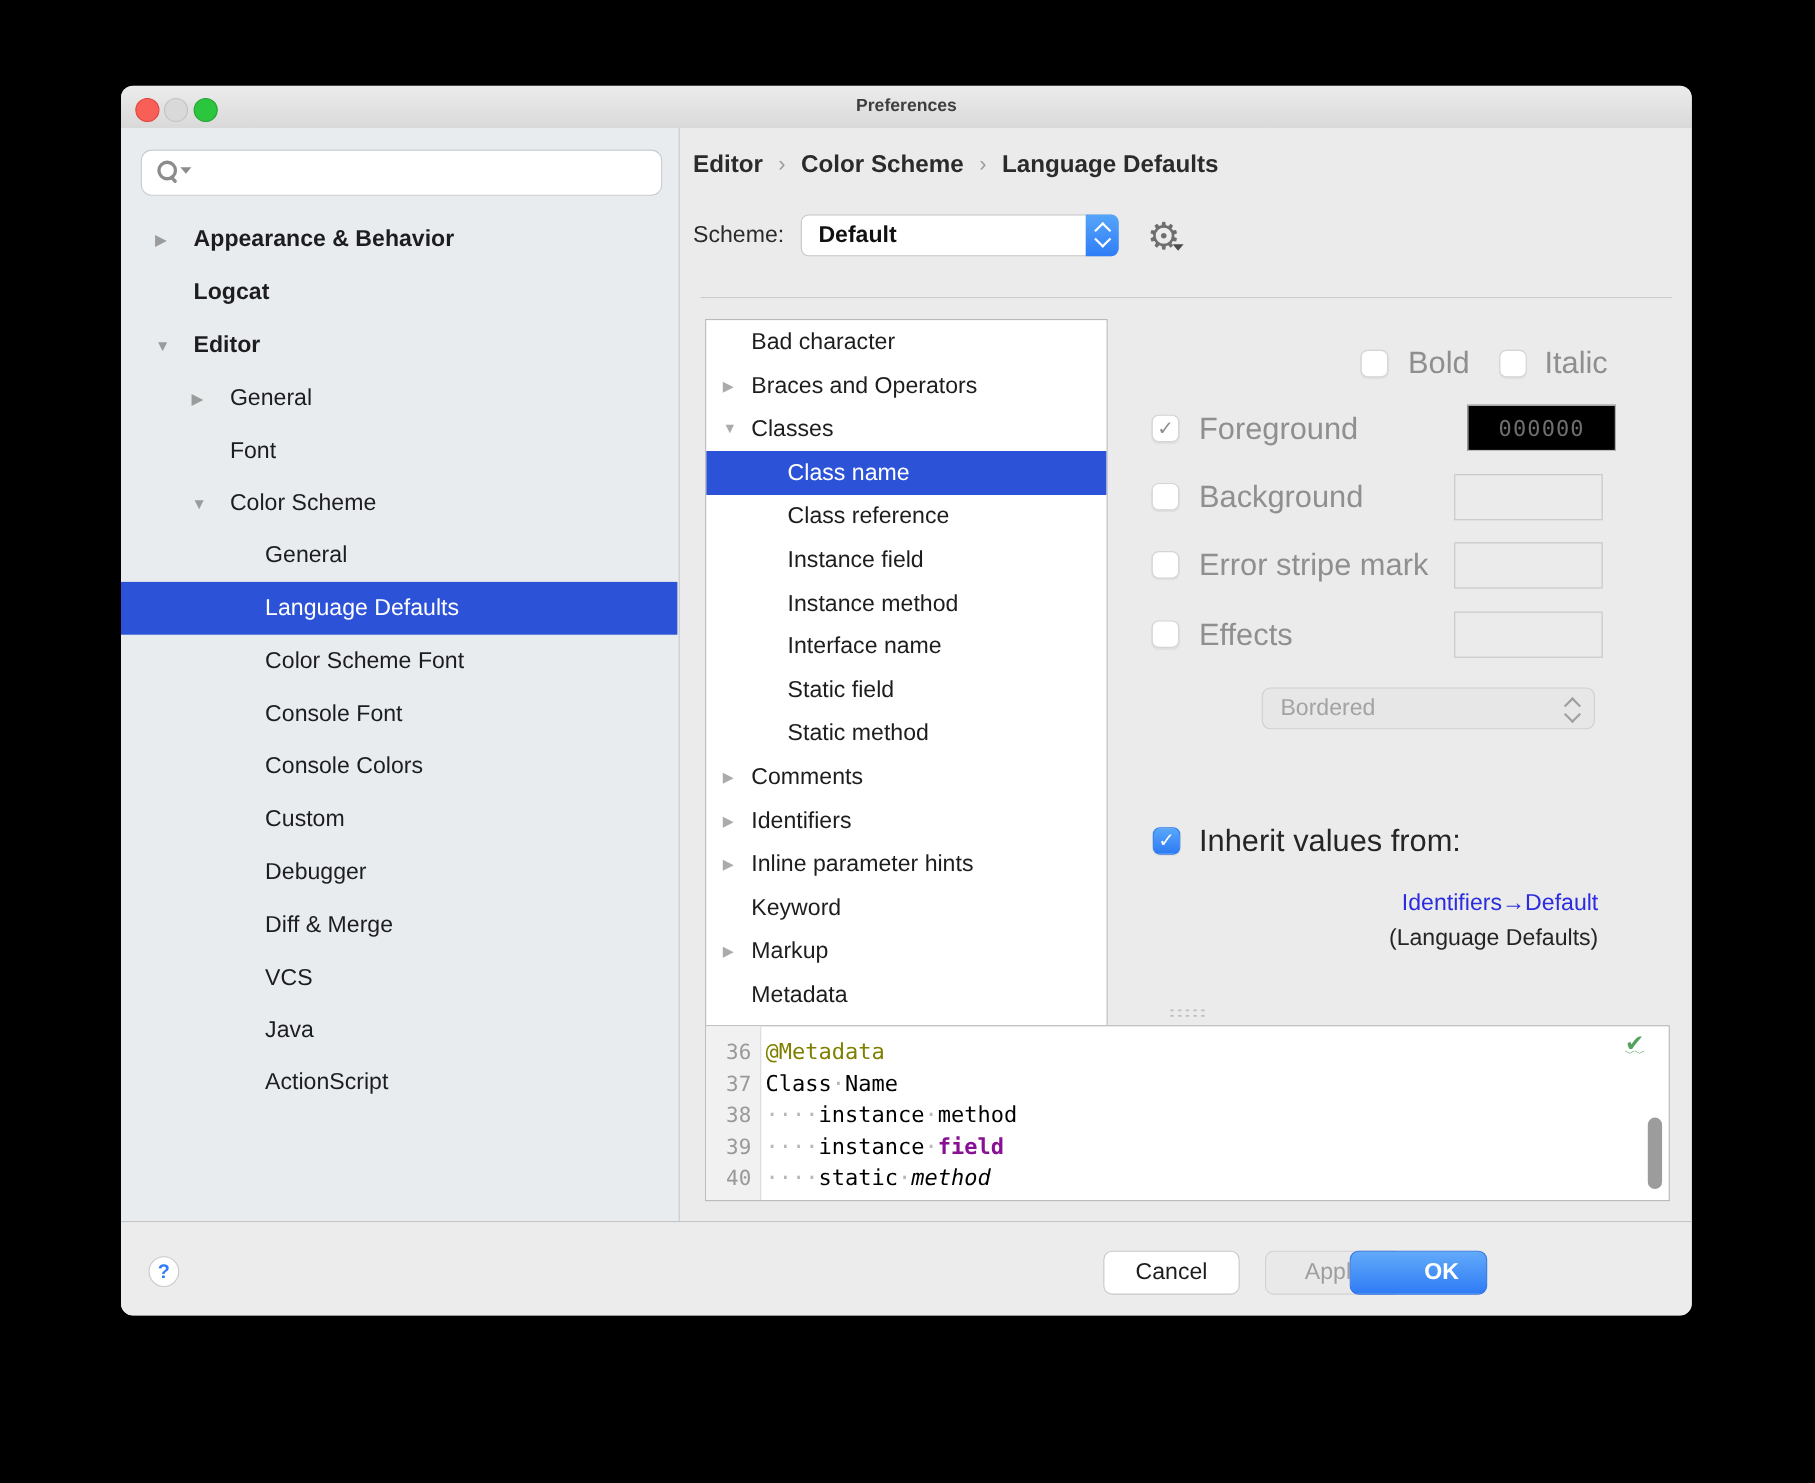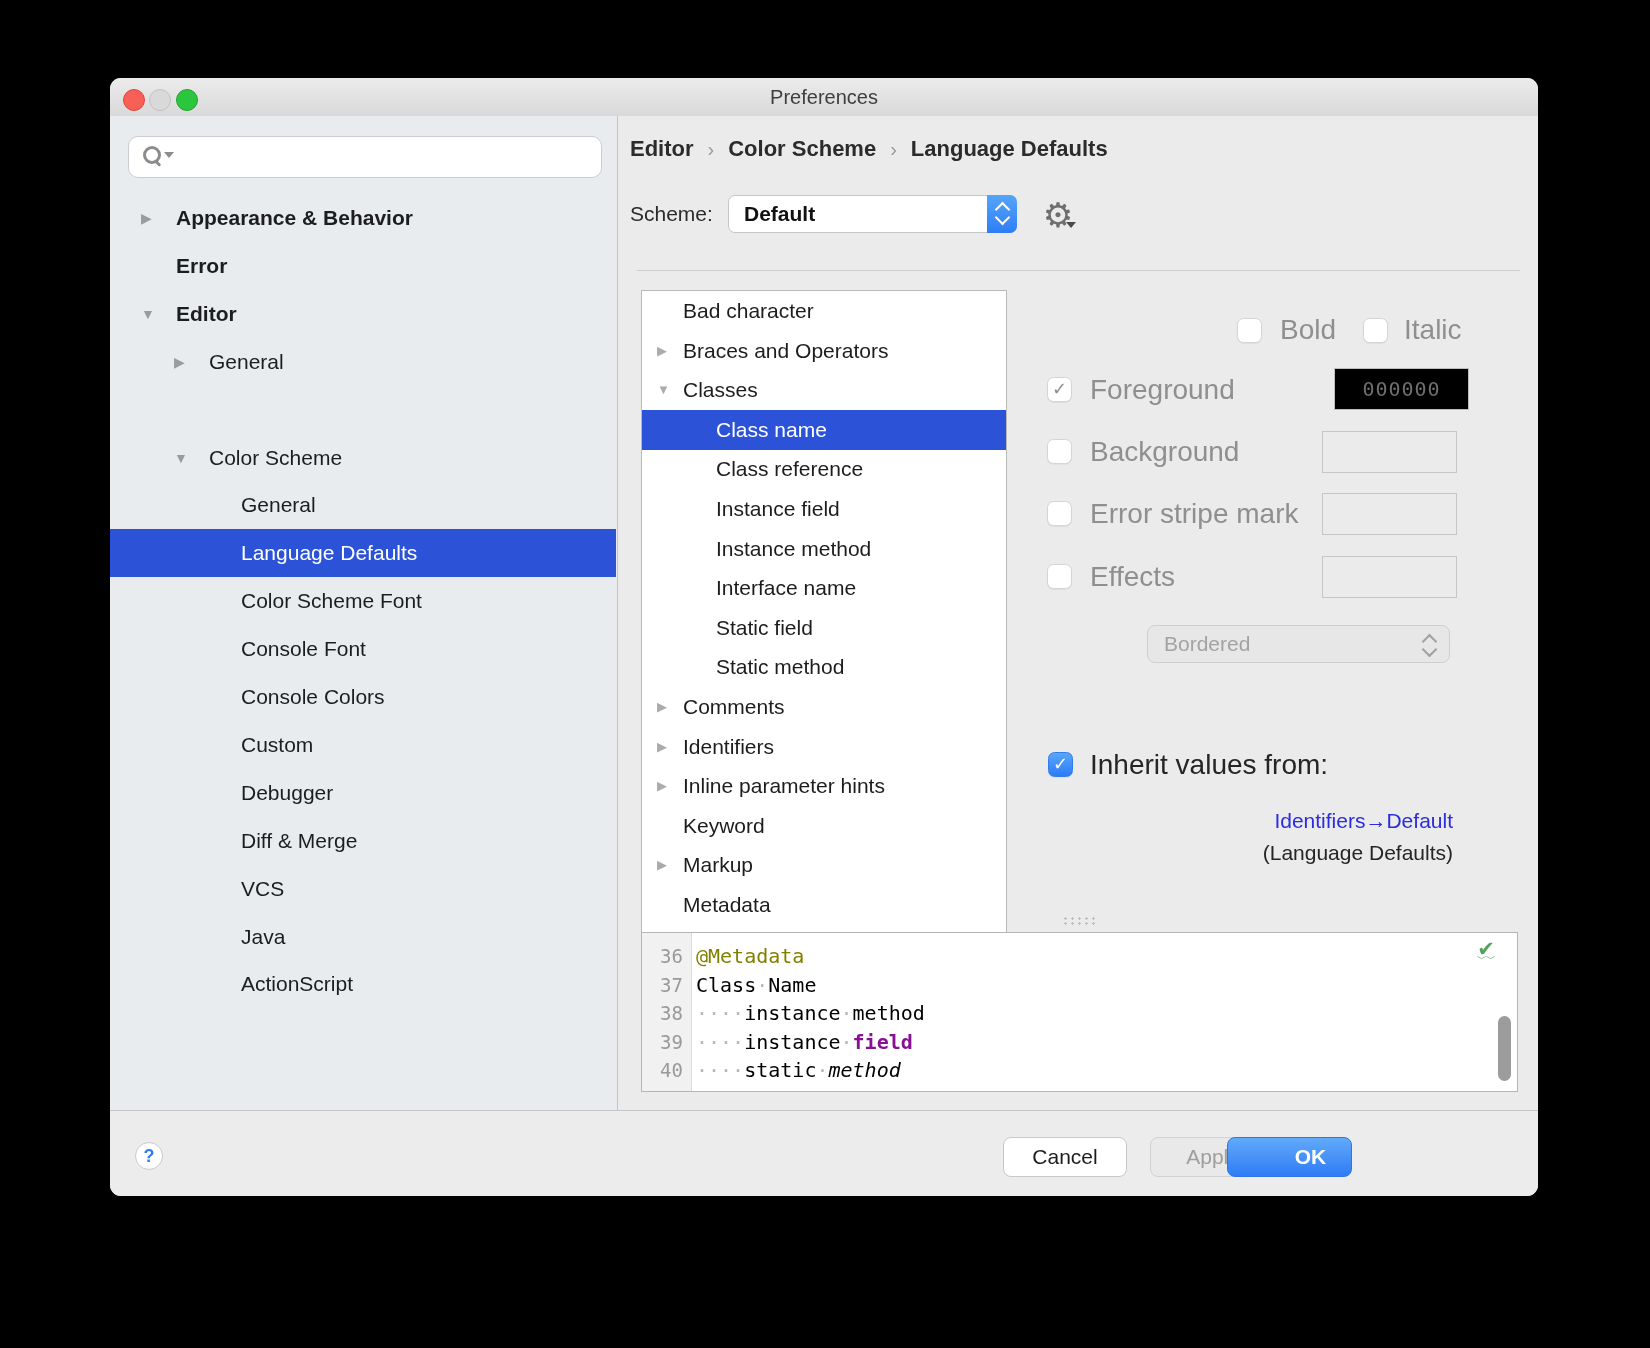--- a/index.html
+++ b/index.html
@@ -4,21 +4,21 @@
 <style>
   html,body{margin:0;padding:0;background:#000;width:1650px;height:1348px;overflow:hidden;
     font-family:"Liberation Sans","DejaVu Sans",sans-serif;-webkit-font-smoothing:antialiased;}
   .stage{position:relative;width:1650px;height:1348px;background:#000;}
   .window{position:absolute;left:110px;top:78px;width:1428px;height:1118px;background:#EBEBEB;
     border-radius:11px;overflow:hidden;box-shadow:0 25px 70px rgba(0,0,0,.7);}
   
   .titlebar{position:absolute;left:0;top:0;width:100%;height:38px;
     background:linear-gradient(#ECECEC,#D9D9D9);border-bottom:1px solid #B4B4B4;}
   .title{position:absolute;left:0;right:0;top:0;height:38px;line-height:38px;text-align:center;
-    font-size:20px;font-weight:400;color:#3E3E3E;}
+    font-size:16px;font-weight:700;color:#3E3E3E;}
   .tl{position:absolute;top:11px;width:22px;height:22px;border-radius:50%;box-sizing:border-box;}
   .tl.red{left:13px;background:#F85F57;border:1px solid #E0443C;}
   .tl.gray{left:39px;background:#D9D9D9;border:1px solid #C2C2C2;}
   .tl.green{left:66px;background:#2CC53E;border:1px solid #25A233;}
   
   .sidebar{position:absolute;left:0;top:38px;width:508px;height:994px;background:#E8ECEF;
     border-right:1px solid #C3C3C3;box-sizing:border-box;}
   .search{position:absolute;left:18px;top:20px;width:474px;height:42px;background:#fff;
     border:1px solid #C9CDD1;border-radius:10px;box-sizing:border-box;display:flex;align-items:center;}
   .mag{position:relative;width:30px;height:26px;margin-left:12px;flex:0 0 auto;}
@@ -150,29 +150,32 @@
             <span class="mag-caret"></span>
         </span>
         <input type="text" placeholder="" style="">
       </div>
       <div class="tree">
           <div class="tree-row lvl0 bold" style="top: 0px;">
             <span class="arrow">▶</span>
             <span class="lbl">Appearance &amp; Behavior</span>
           </div>
           <div class="tree-row lvl0 bold" style="top: 47.9px;">
-            <span class="lbl">Error</span>
+            <span class="lbl">Logcat</span>
           </div>
           <div class="tree-row lvl0 bold" style="top: 95.8px;">
             <span class="arrow">▼</span>
             <span class="lbl">Editor</span>
           </div>
           <div class="tree-row lvl1" style="top: 143.7px;">
             <span class="arrow">▶</span>
             <span class="lbl">General</span>
+          </div>
+          <div class="tree-row lvl1" style="top: 191.6px;">
+            <span class="lbl">Font</span>
           </div>
           <div class="tree-row lvl1" style="top: 239.5px;">
             <span class="arrow">▼</span>
             <span class="lbl">Color Scheme</span>
           </div>
           <div class="tree-row lvl2" style="top: 287.4px;">
             <span class="lbl">General</span>
           </div>
           <div class="tree-row lvl2 selected" style="top: 335.3px;">
             <span class="lbl">Language Defaults</span>

